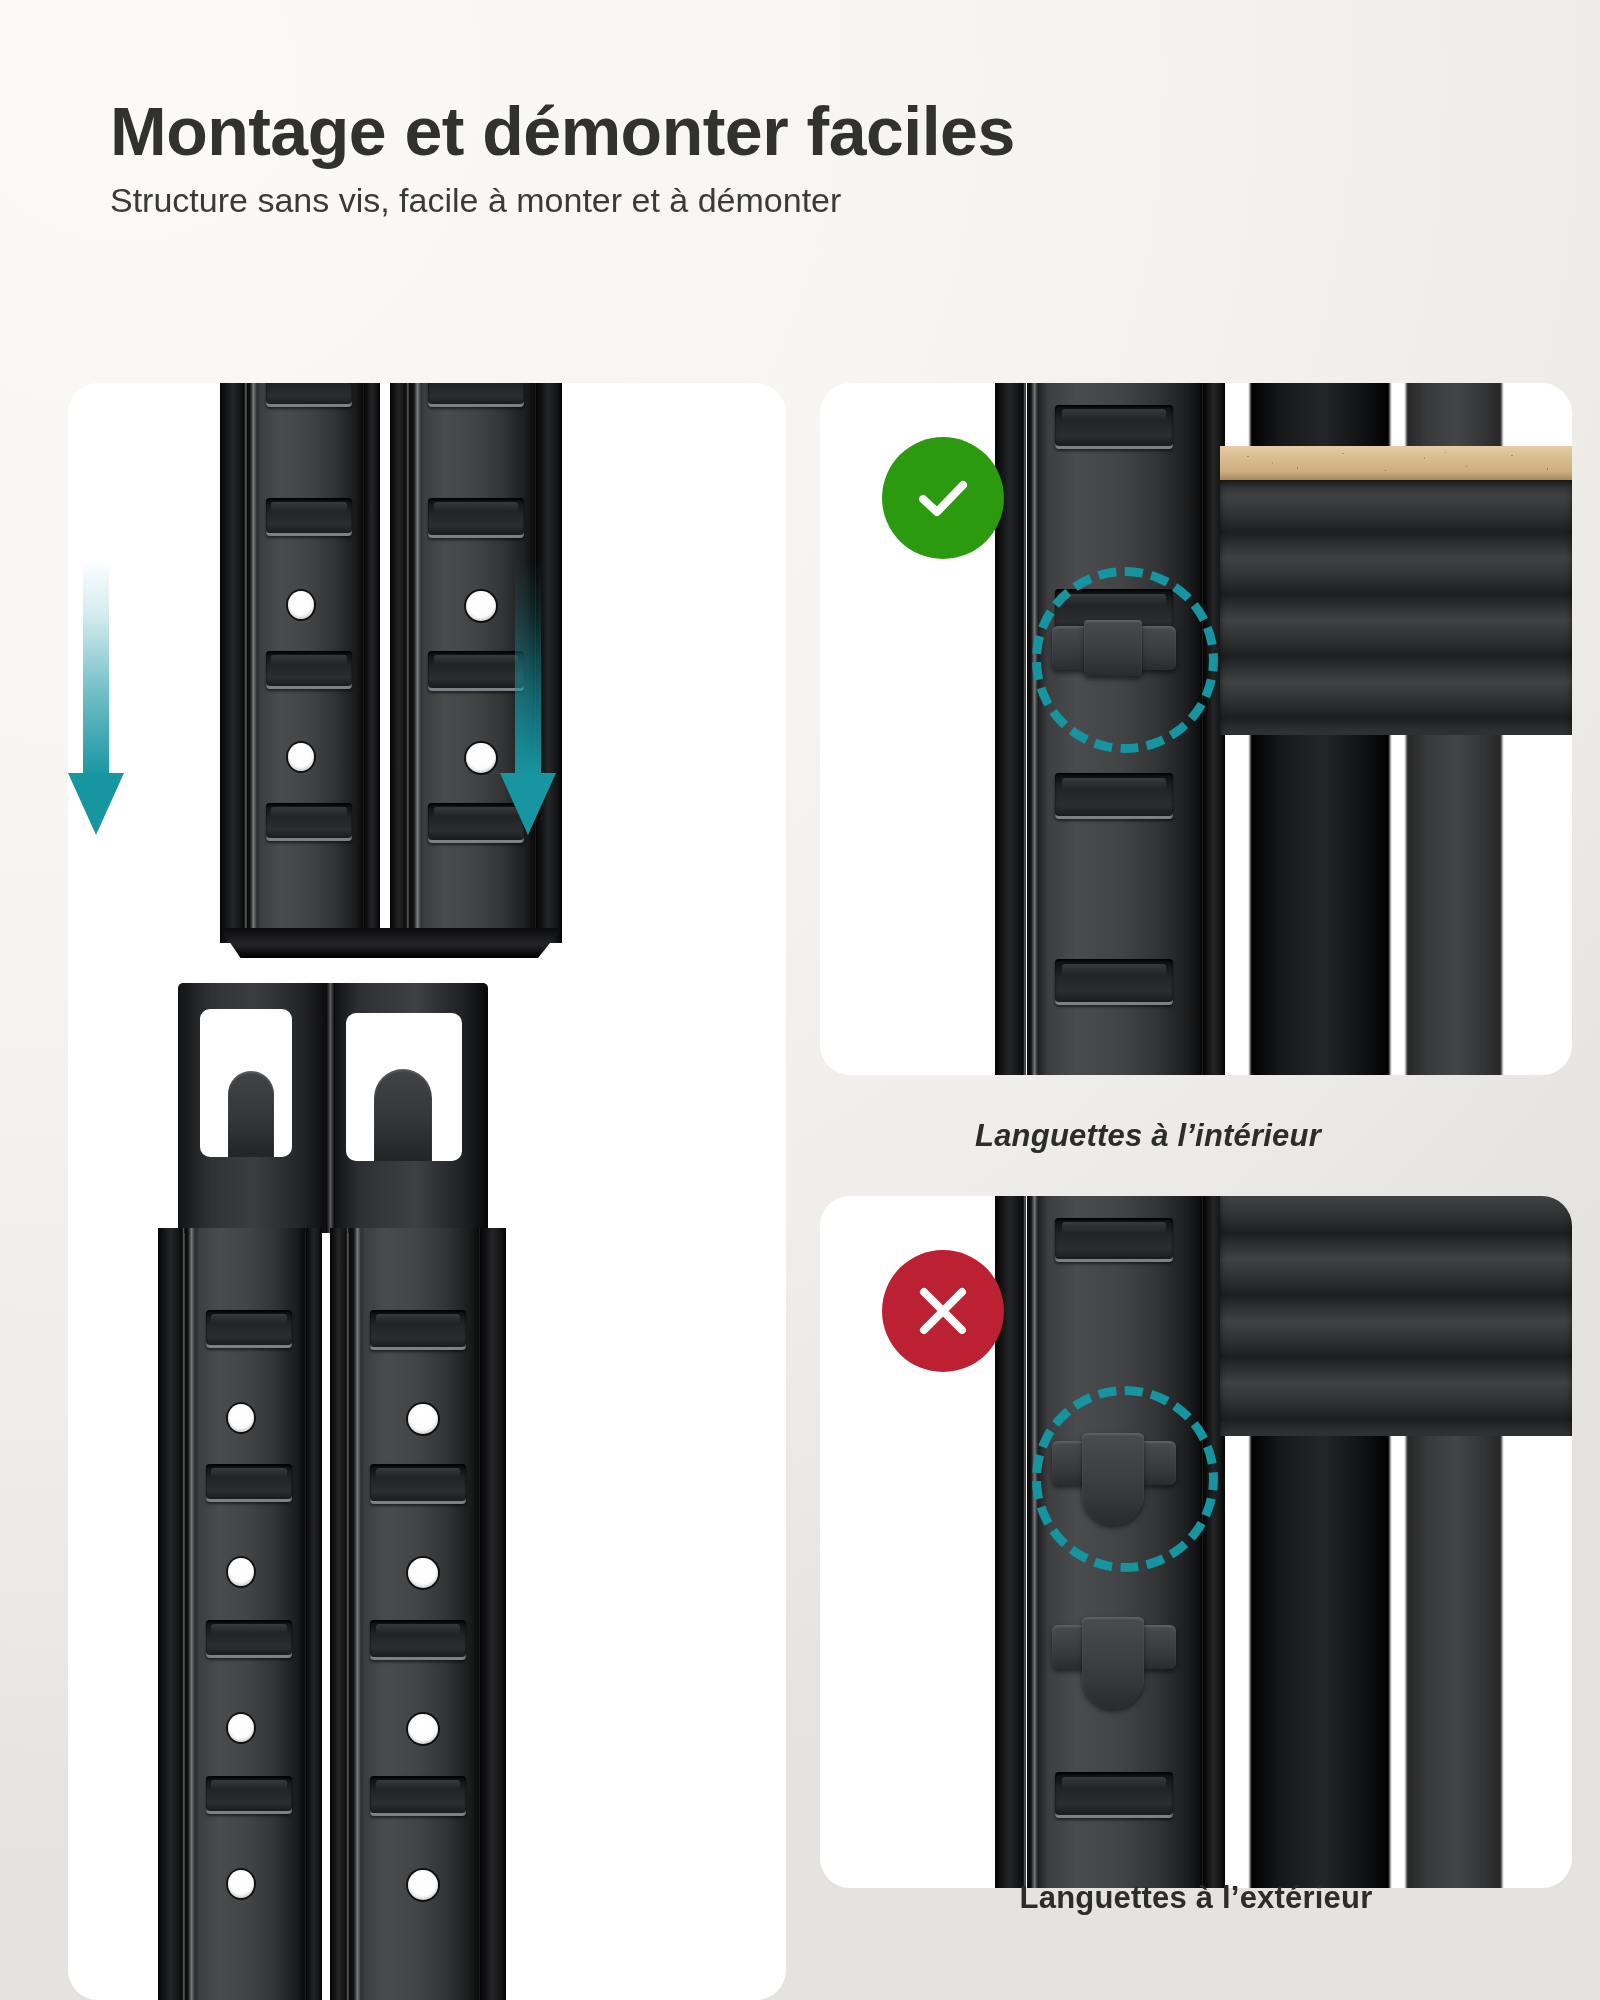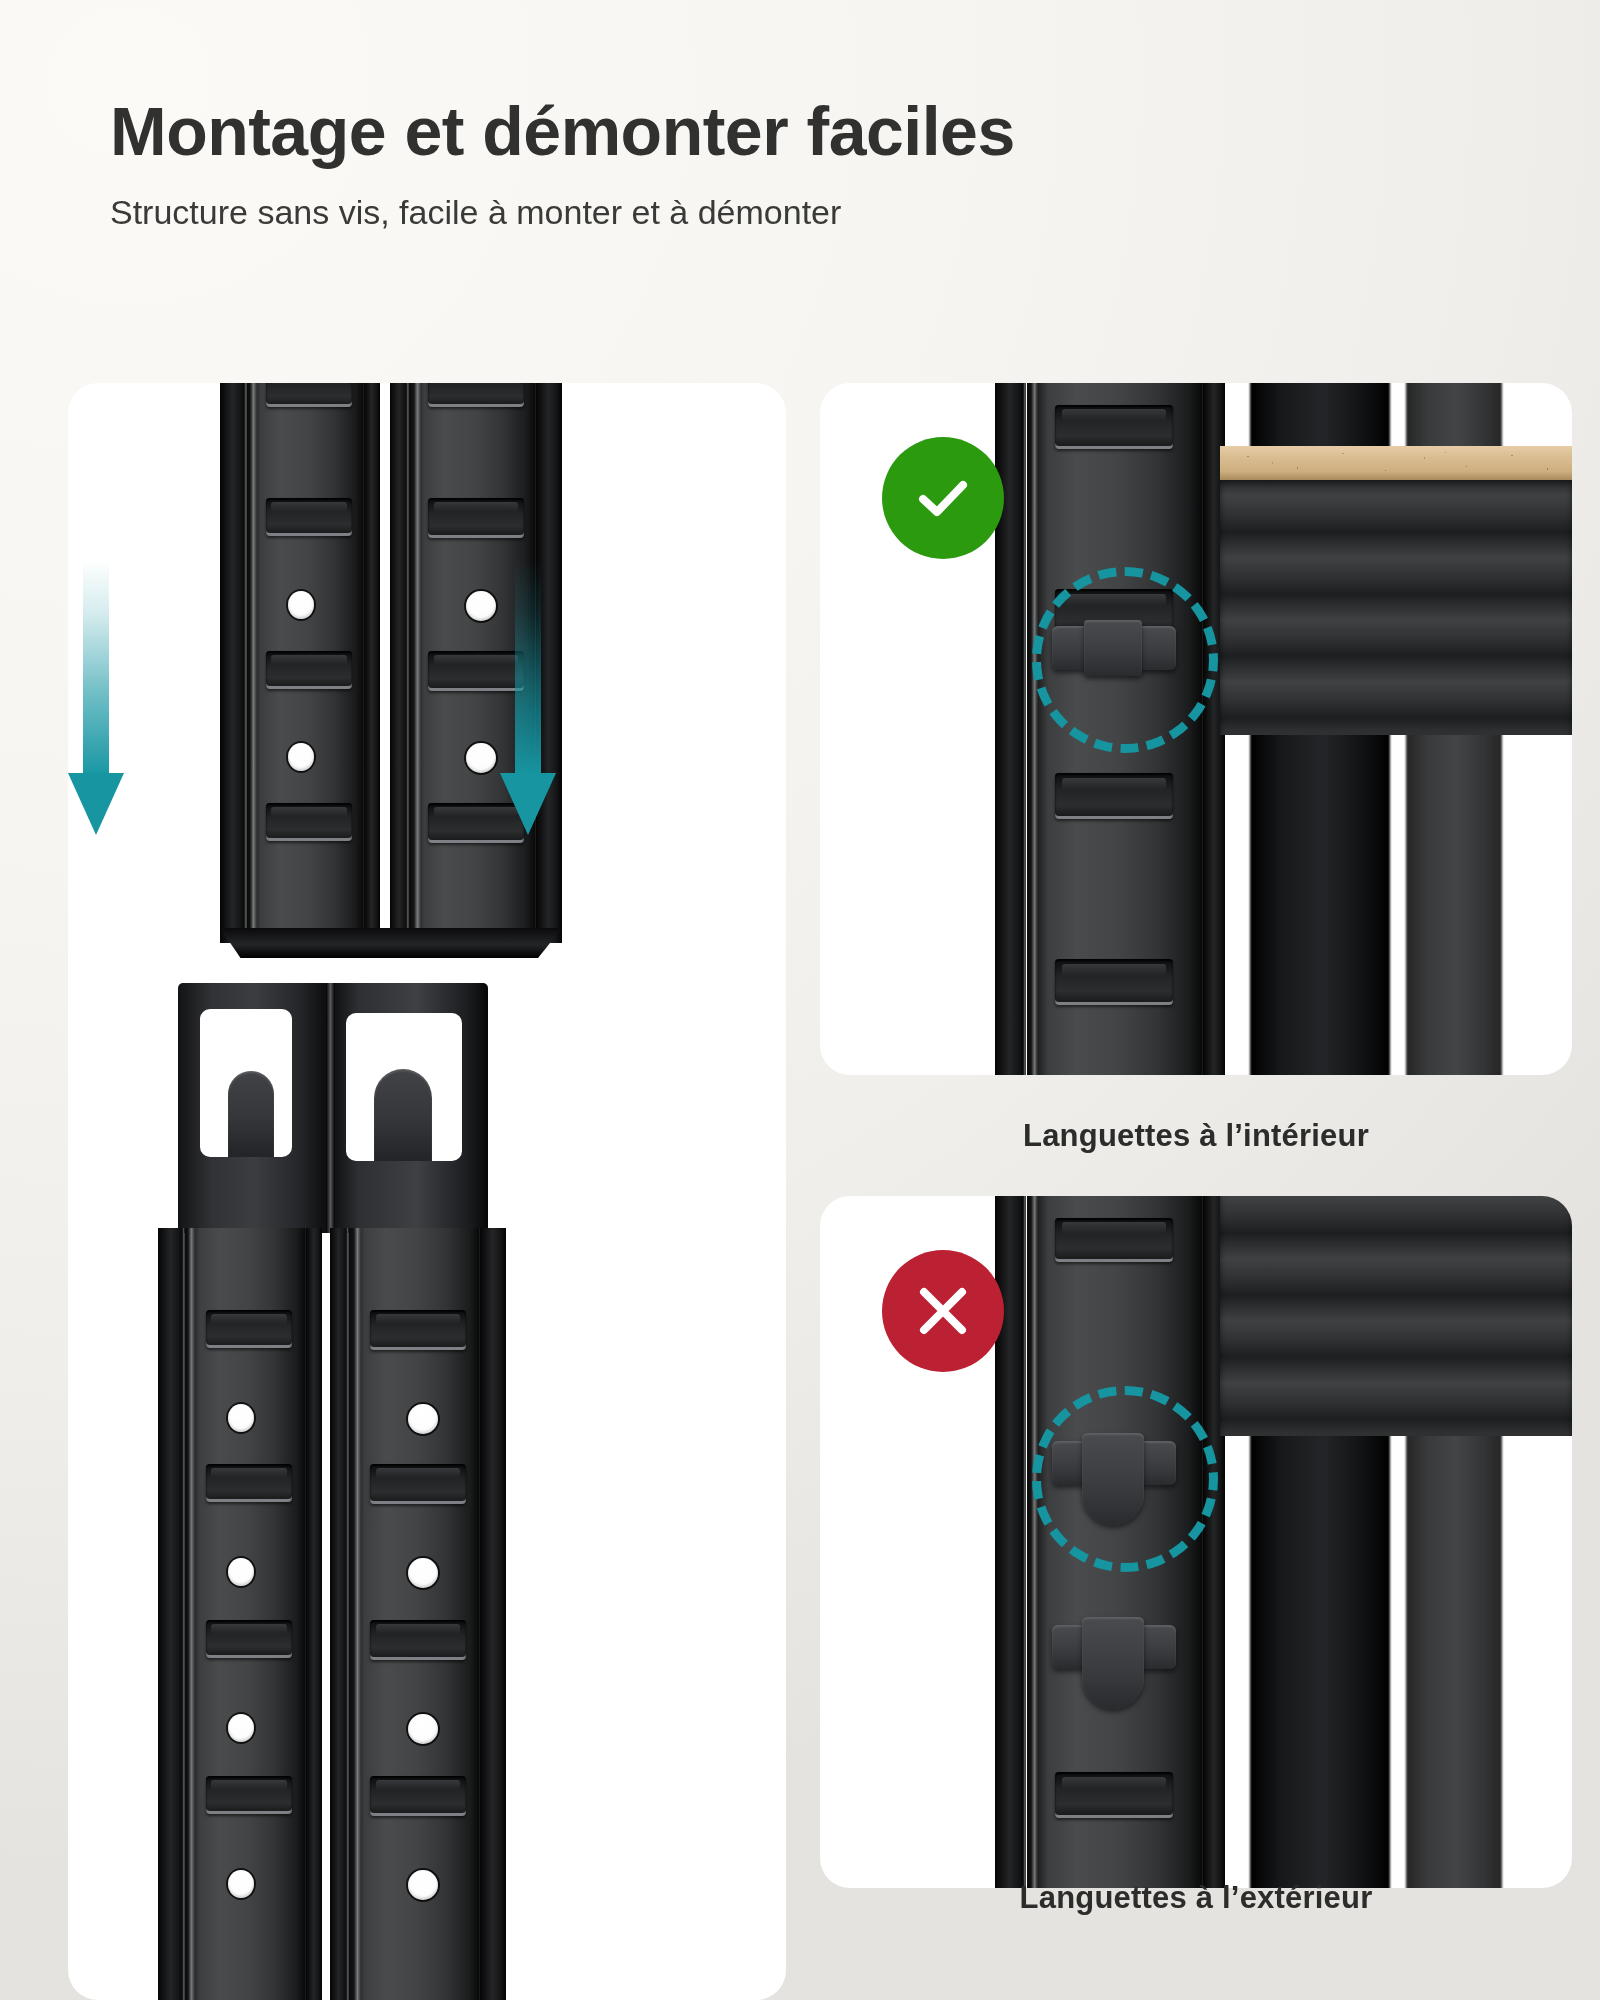--- a/index.html
+++ b/index.html
@@ -17,37 +17,37 @@
   }
 
   
   .header{position:absolute;left:110px;top:96px;width:1400px;}
   .title{
     font-size:68px;font-weight:700;color:#31322f;letter-spacing:-0.5px;
     line-height:1.05;margin:0;white-space:nowrap;
   }
   .subtitle{
     font-size:34px;font-weight:400;color:#3a3b38;letter-spacing:0px;
-    margin:26px 0 0 0;white-space:nowrap;
+    margin:14px 0 0 0;white-space:nowrap;
   }
 
   
   .panel{
     position:absolute;background:#ffffff;border-radius:30px;overflow:hidden;
   }
   #panel-left{left:68px;top:383px;width:718px;height:1617px;}
   #panel-tr{left:820px;top:383px;width:752px;height:692px;}
   #panel-br{left:820px;top:1196px;width:752px;height:692px;}
 
   .caption{
     position:absolute;width:752px;text-align:center;
     font-size:31px;font-weight:700;color:#2c2d2b;
     letter-spacing:0.2px;white-space:nowrap;
   }
-  #caption-top{left:820px;top:1118px;}
+  #caption-top{left:772px;top:1118px;font-style:italic;}
   #caption-bottom{left:820px;top:1880px;}
 
   
   .post{position:absolute;}
   
   .post .face{
     position:absolute;top:0;bottom:0;
     background:linear-gradient(90deg,
         #0b0b0b 0%, #151515 4%, #3d3e40 12%, #4a4b4d 28%,
         #434446 52%, #333436 74%, #1b1c1d 92%, #070707 100%);

